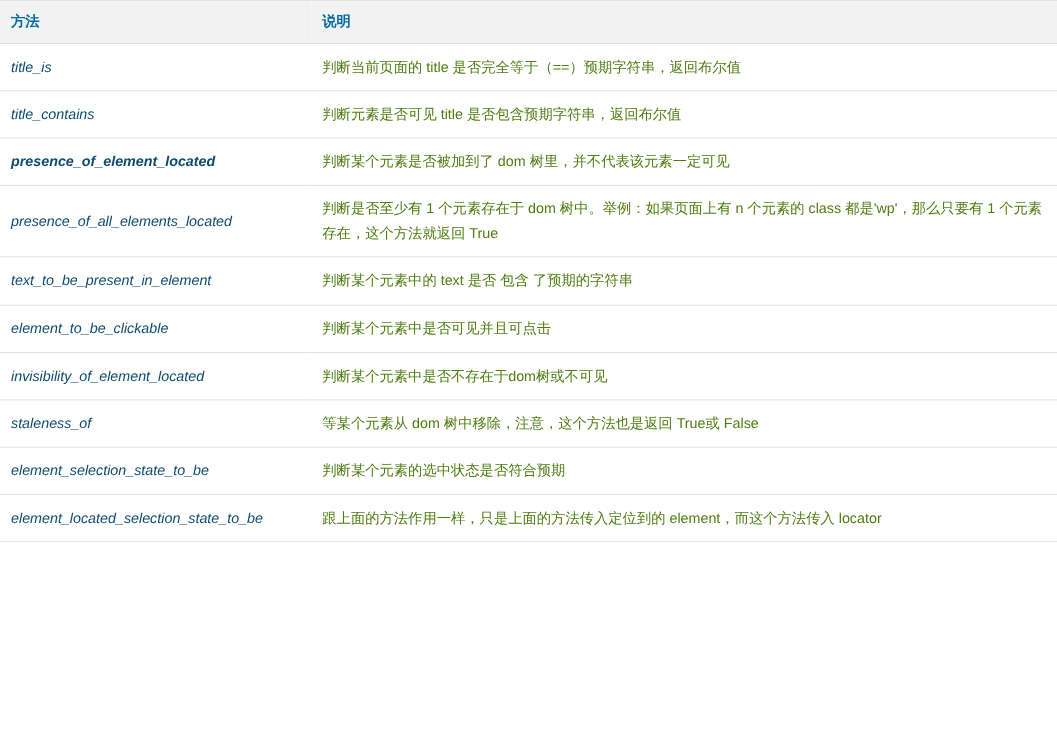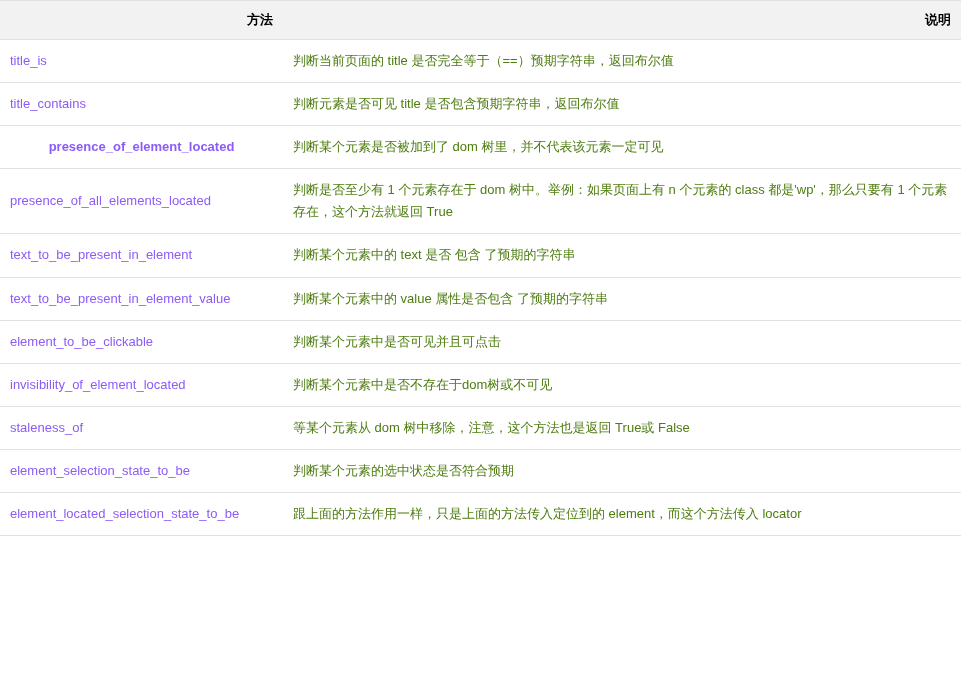--- a/index.html
+++ b/index.html
@@ -16,45 +16,45 @@
     }
     table {
       width: 100%;
       border-collapse: collapse;
       table-layout: fixed;
     }
     thead tr {
       background-color: #f2f2f2;
     }
     th {
-      text-align: right;
+      text-align: left;
       font-weight: 700;
-      color: #000000;
+      color: #0369a1;
       padding: 10px 10px;
       border-bottom: 1px solid #dfe2e5;
       border-top: 1px solid #dfe2e5;
       margin-top: 32px;
     }
     th.col-method {
       width: 283px;
     }
     td {
       padding: 10px 10px;
       border-bottom: 1px solid #dfe2e5;
       color: #4d7c0f;
       vertical-align: middle;
       word-wrap: break-word;
       line-height: 1.7;
     }
     td.col-method {
-      color: #8b5cf6;
+      color: #0c4a6e;
+      font-style: italic;
     }
     td.bold {
       font-weight: 700;
-      text-align: center;
     }
     .wrap {
       position: relative;
       width: 961px;
     }
   </style>
 </head>
 <body>
 
 <div class="wrap">
@@ -84,24 +84,20 @@
         </tr>
         <tr>
           <td class="col-method">presence_of_all_elements_located</td>
           <td>判断是否至少有 1 个元素存在于 dom 树中。举例：如果页面上有 n 个元素的 class 都是'wp'，那么只要有 1 个元素存在，这个方法就返回 True</td>
         </tr>
         <tr>
           <td class="col-method">text_to_be_present_in_element</td>
           <td>判断某个元素中的 text 是否 包含 了预期的字符串</td>
         </tr>
         <tr>
-          <td class="col-method">text_to_be_present_in_element_value</td>
-          <td>判断某个元素中的 value 属性是否包含 了预期的字符串</td>
-        </tr>
-        <tr>
           <td class="col-method">element_to_be_clickable</td>
           <td>判断某个元素中是否可见并且可点击</td>
         </tr>
         <tr>
           <td class="col-method">invisibility_of_element_located</td>
           <td>判断某个元素中是否不存在于dom树或不可见</td>
         </tr>
         <tr>
           <td class="col-method">staleness_of</td>
           <td>等某个元素从 dom 树中移除，注意，这个方法也是返回 True或 False</td>

